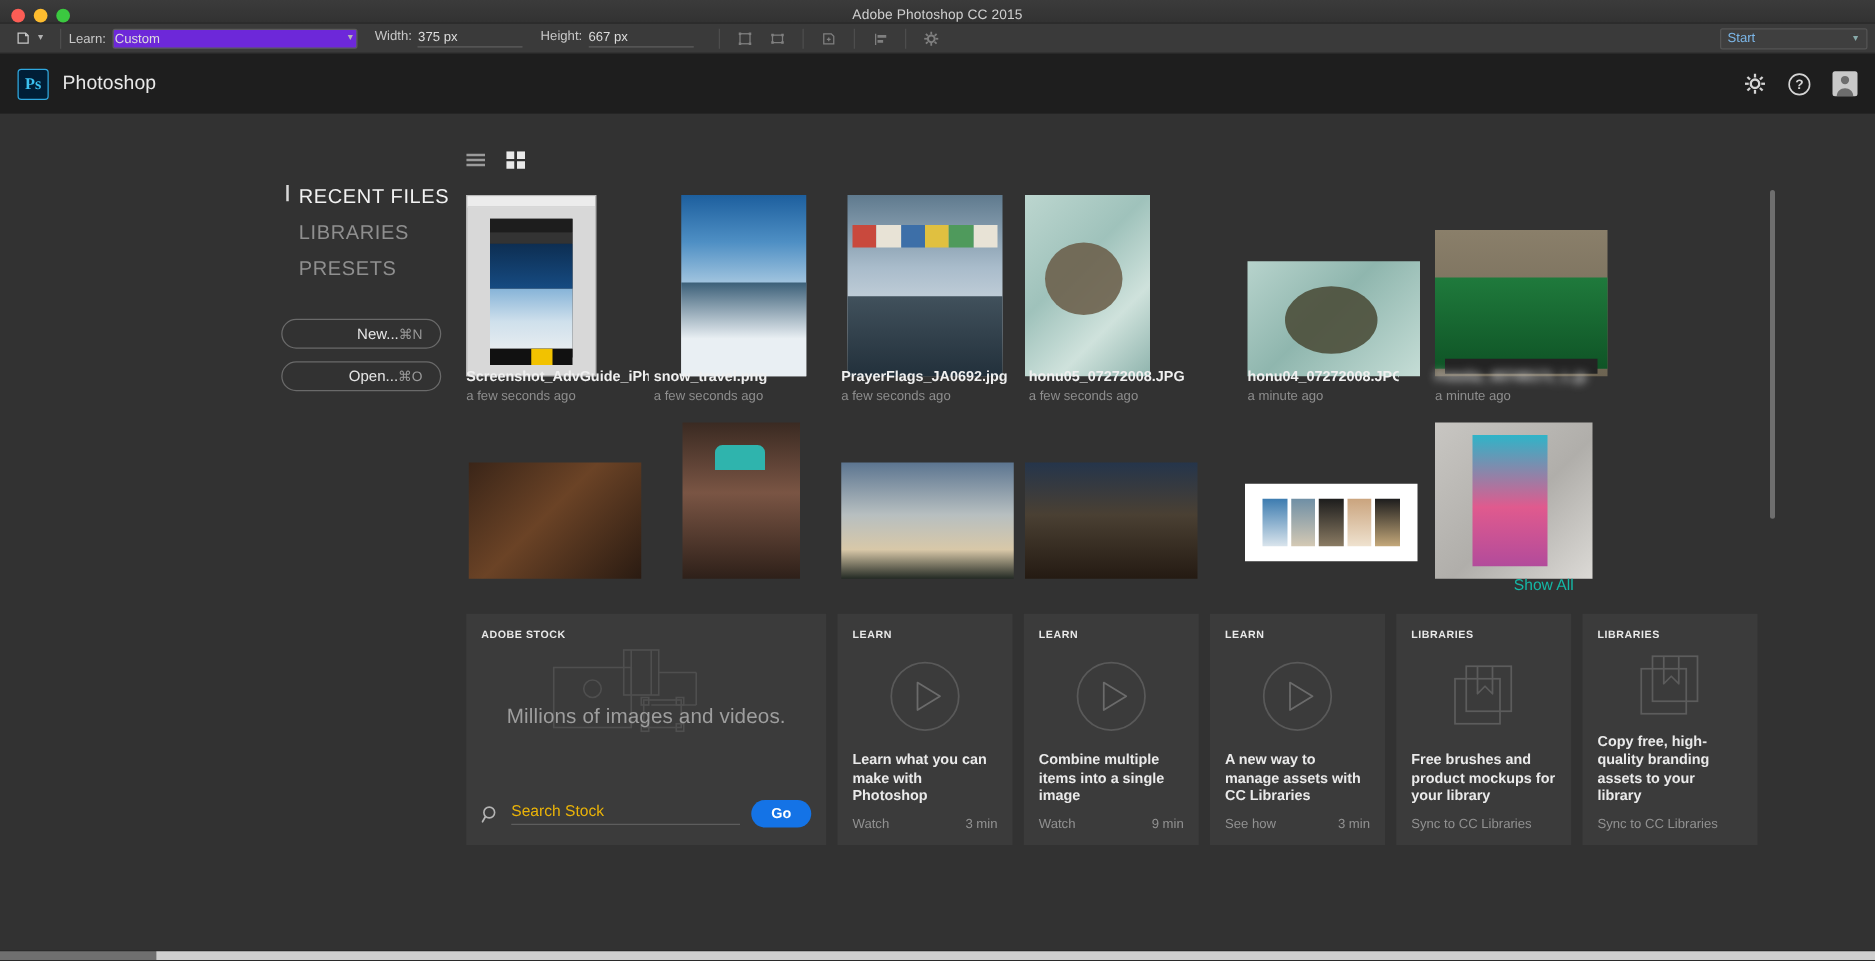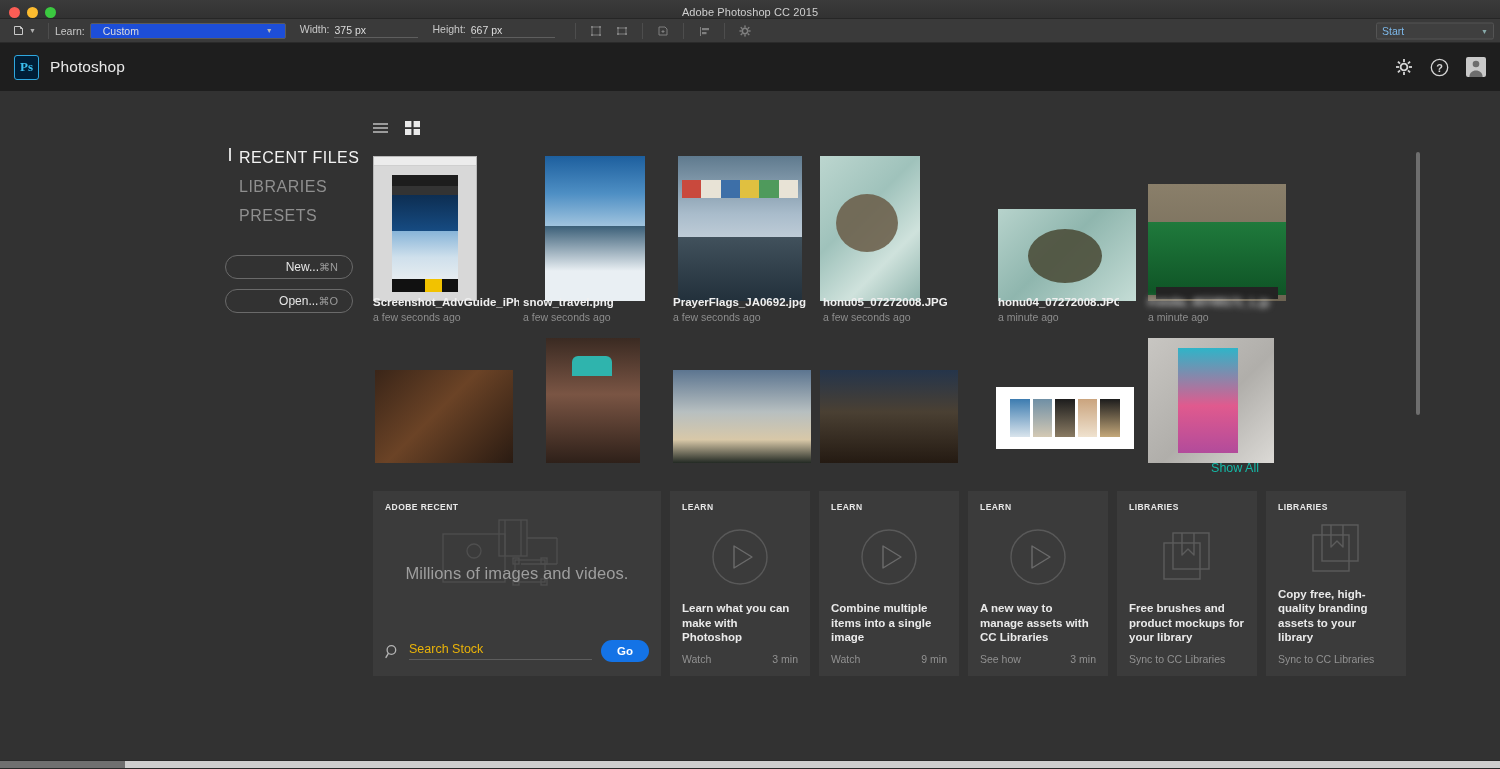--- a/index.html
+++ b/index.html
@@ -37,24 +37,24 @@
     display: flex; align-items: center;
     padding: 0 6px;
     font-size: 10.5px; color: #c2c2c2;
     position: relative;
   }
   .ob-tool { display: flex; align-items: center; gap: 4px; padding: 0 6px; }
   .ob-caret { font-size: 7px; color: #b0b0b0; }
   .ob-label { margin-right: 5px; color: #c8c8c8; font-size: 10.5px; }
   .ob-select {
     width: 196px; height: 16px;
-    background: #1d4ed8; border: 1px solid #5a5a5a; border-radius: 2px;
+    background: #6d28d9; border: 1px solid #5a5a5a; border-radius: 2px;
     color: #ddd; font-size: 10.5px;
     display: flex; align-items: center; justify-content: space-between;
-    padding: 0 12px;
+    padding: 0 1px;
   }
   .ob-group { display: flex; align-items: flex-start; margin-left: 14px; }
   .ob-field {
     width: 84px; height: 15px;
     border-bottom: 1px solid #5e5e5e;
     color: #ddd; font-size: 10.5px;
     display: flex; align-items: flex-end;
     padding-bottom: 1px;
   }
   .ob-sep { width: 1px; height: 16px; background: #4d4d4d; margin: 0 6px; }
@@ -527,21 +527,21 @@
       </div>
 
       <div class="scrollbar"></div>
     </div>
 
     <div class="showall">Show All</div>
 
     <div class="cards">
 
       <div class="card stock">
-        <div class="card-kicker">ADOBE RECENT</div>
+        <div class="card-kicker">ADOBE STOCK</div>
         <div class="card-art">
           <svg width="180" height="90" viewBox="0 0 180 90" style="position:absolute;top:4px;left:50%;transform:translateX(-50%)">
             <g fill="none" stroke="#4f4f4f" stroke-width="1.3">
               <rect x="16" y="18" width="62" height="48"></rect>
               <circle cx="47" cy="35" r="7"></circle>
               <rect x="72" y="4" width="28" height="36"></rect>
               <path d="M78 4v36M94 4v36"></path>
               <path d="M100 22h30M130 22v26M130 48h-36"></path>
               <rect x="88" y="44" width="30" height="22"></rect>
             </g>

